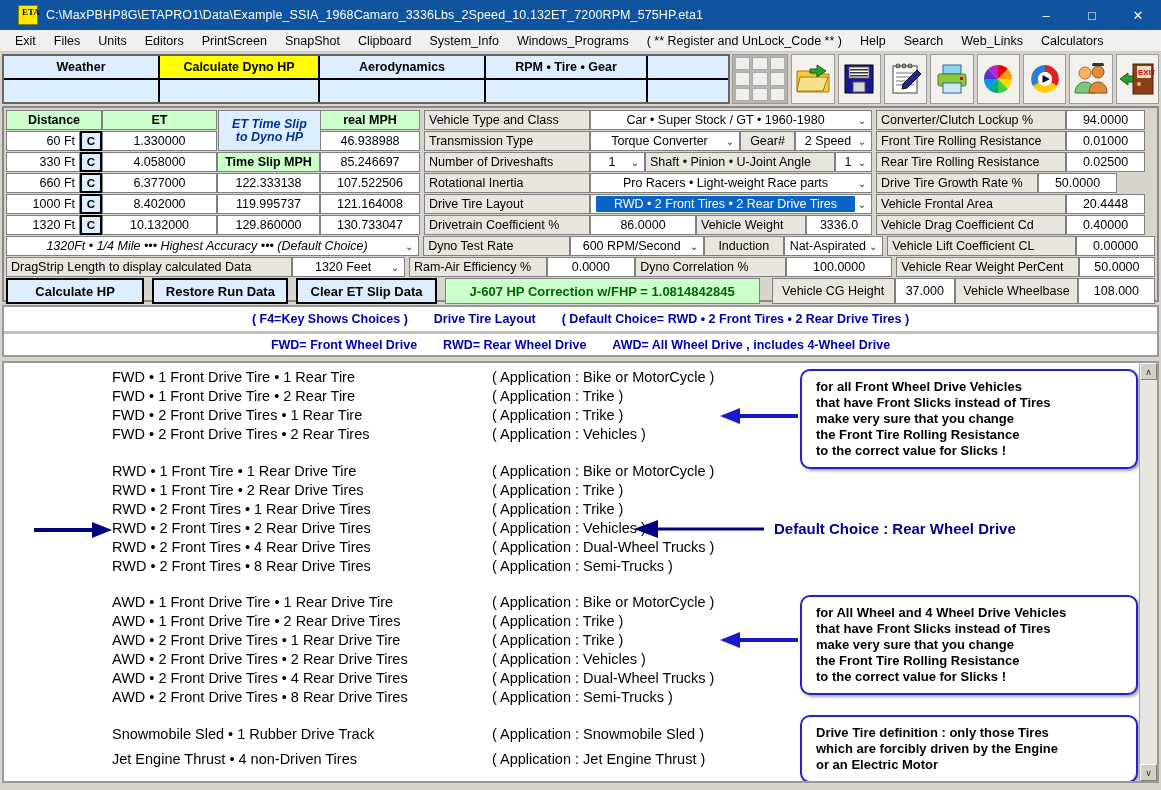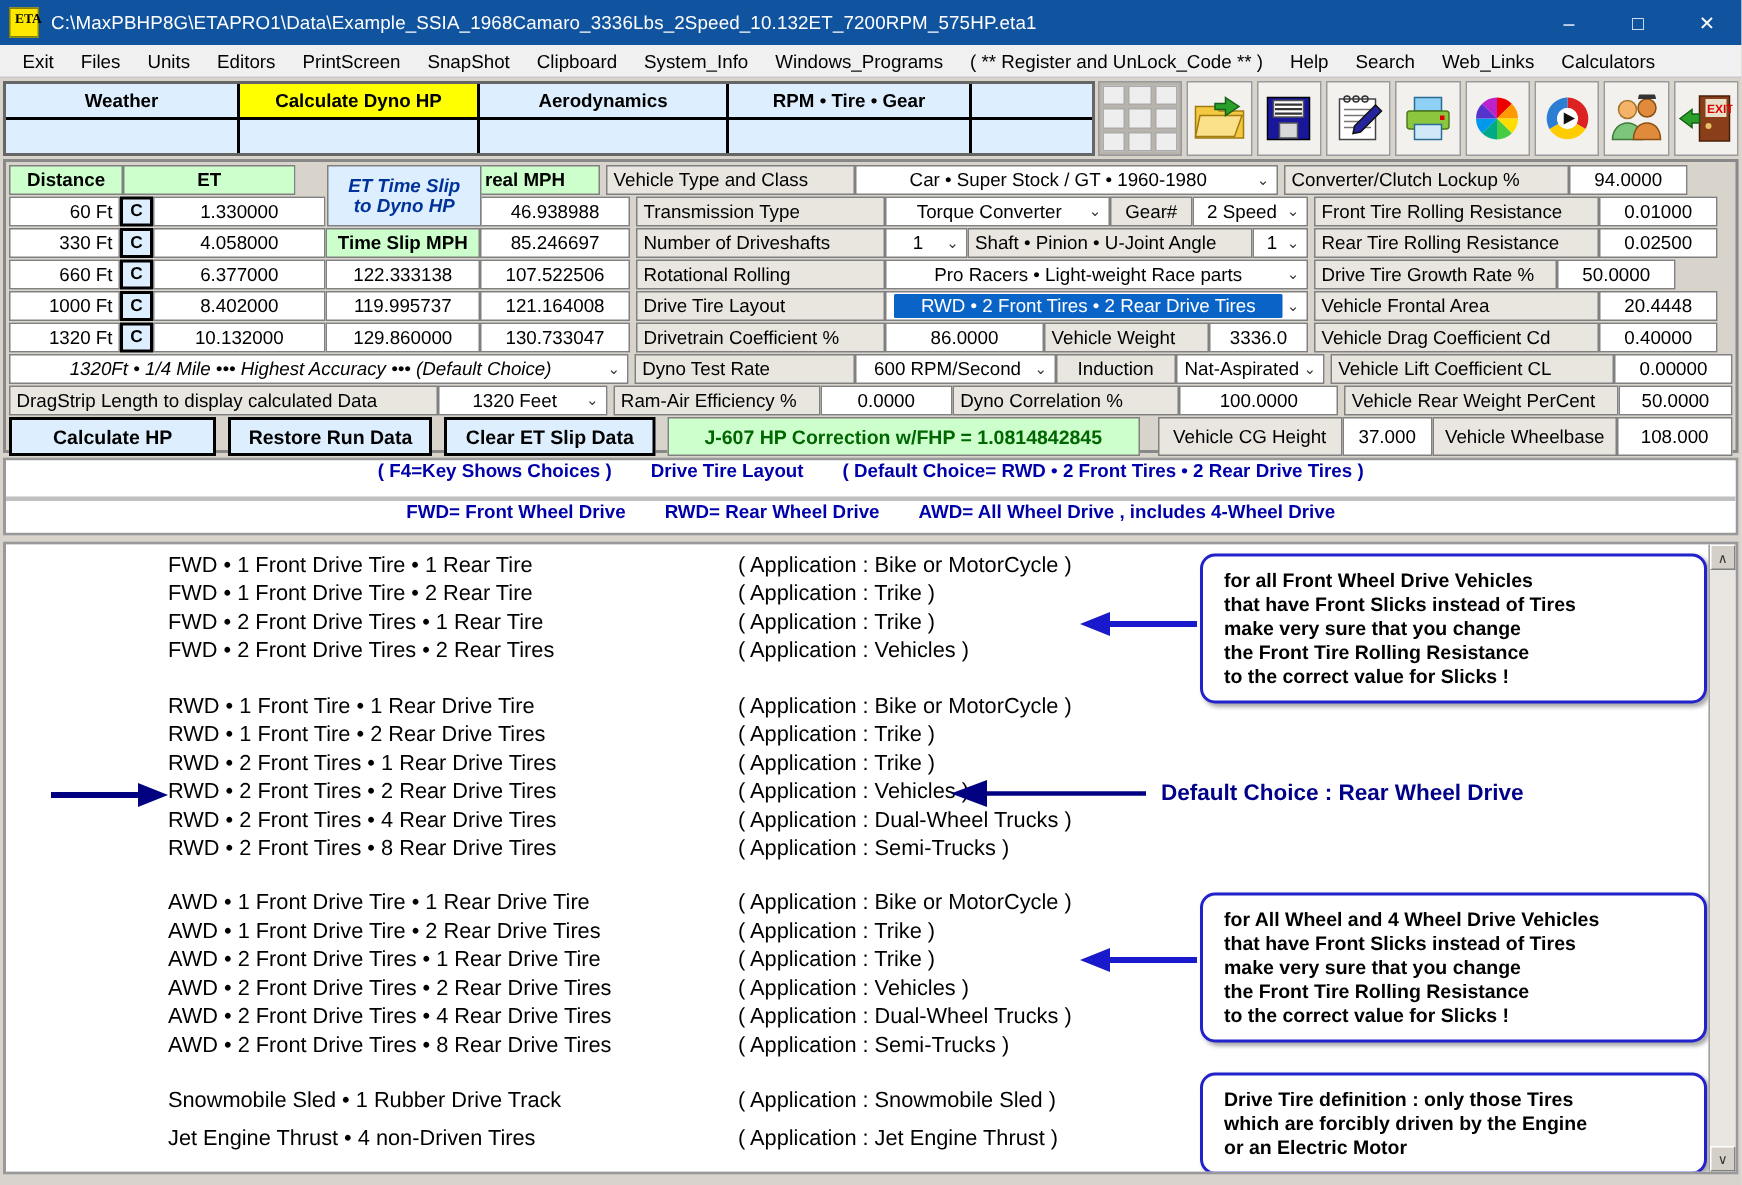--- a/index.html
+++ b/index.html
@@ -15,20 +15,21 @@
     width: 1161px; height: 790px;
     background: #d8d4cc;
   }
 
   
   .titlebar {
     height: 30px;
     background: #10539f;
     display: flex; align-items: center;
     color: #fff;
+    padding-left: 12px;
   }
   .app-icon {
     width: 20px; height: 20px;
     margin: 0 8px 0 6px;
     background: #ffe800;
     border: 1px solid #8a8000;
     color: #000;
     font-size: 9px; font-weight: bold;
     line-height: 8px;
     text-align: left;
@@ -202,21 +203,21 @@
   }
 
   
   .infostrip {
     margin: 3px 2px 0 2px;
     border: 2px solid #999;
     background: #fff;
   }
   .infoline {
     height: 24px;
-    display: flex; align-items: flex-start; justify-content: center;
+    display: flex; align-items: center; justify-content: center;
     color: #0000aa;
     font-size: 12.5px;
     font-weight: bold;
     background: #fff;
   }
   .infoline.sep { border-top: 3px solid #c0c0c0; }
   .infoline .gap { display: inline-block; width: 26px; }
 
   
   .listarea {
@@ -431,21 +432,21 @@
         <text x="19" y="13" font-size="8" font-weight="bold" fill="#d00" font-family="Liberation Sans, sans-serif">EXIT</text>
         <circle cx="20" cy="22" r="2" fill="#e8c06a"></circle>
         <path d="M1 17l8-6v3h5v6H9v3z" fill="#2aa02a" stroke="#156015"></path>
       </svg>
     </div>
   </div>
 
   <div class="datapanel">
 
     <div class="row">
-      <div class="cell hdr" style="width:76px">Distance</div>
+      <div class="cell hdr" style="width:96px">Distance</div>
       <div class="cell hdr" style="width:115px">ET</div>
       <div class="etslip" style="width:103px; height:41px; position:absolute; left:214px; top:2px; z-index:5">
         <span>ET Time Slip</span>
         <span>to Dyno HP</span>
       </div>
       <div class="cell plain" style="width:103px"></div>
       <div class="cell hdr" style="width:100px">real  MPH</div>
       <div class="cell lbl" style="width:166px; margin-left:4px">Vehicle Type and Class</div>
       <div class="selbox" style="width:282px">
         <span class="txt">Car •  Super Stock / GT •  1960-1980</span>
@@ -494,21 +495,21 @@
       <div class="cell lbl" style="width:190px; margin-left:4px">Rear Tire Rolling Resistance</div>
       <div class="cell num" style="width:79px">0.02500</div>
     </div>
 
     <div class="row">
       <div class="cell right" style="width:74px">660 Ft</div>
       <div class="cbtn">C</div>
       <div class="cell num" style="width:115px">6.377000</div>
       <div class="cell num" style="width:103px">122.333138</div>
       <div class="cell num" style="width:100px">107.522506</div>
-      <div class="cell lbl" style="width:166px; margin-left:4px">Rotational Rolling</div>
+      <div class="cell lbl" style="width:166px; margin-left:4px">Rotational Inertia</div>
       <div class="selbox" style="width:282px">
         <span class="txt">Pro Racers  •  Light-weight Race parts</span>
         <span class="arrow">⌄</span>
       </div>
       <div class="cell lbl" style="width:162px; margin-left:4px">Drive Tire Growth Rate %</div>
       <div class="cell num" style="width:79px">50.0000</div>
     </div>
 
     <div class="row">
       <div class="cell right" style="width:74px">1000 Ft</div>

